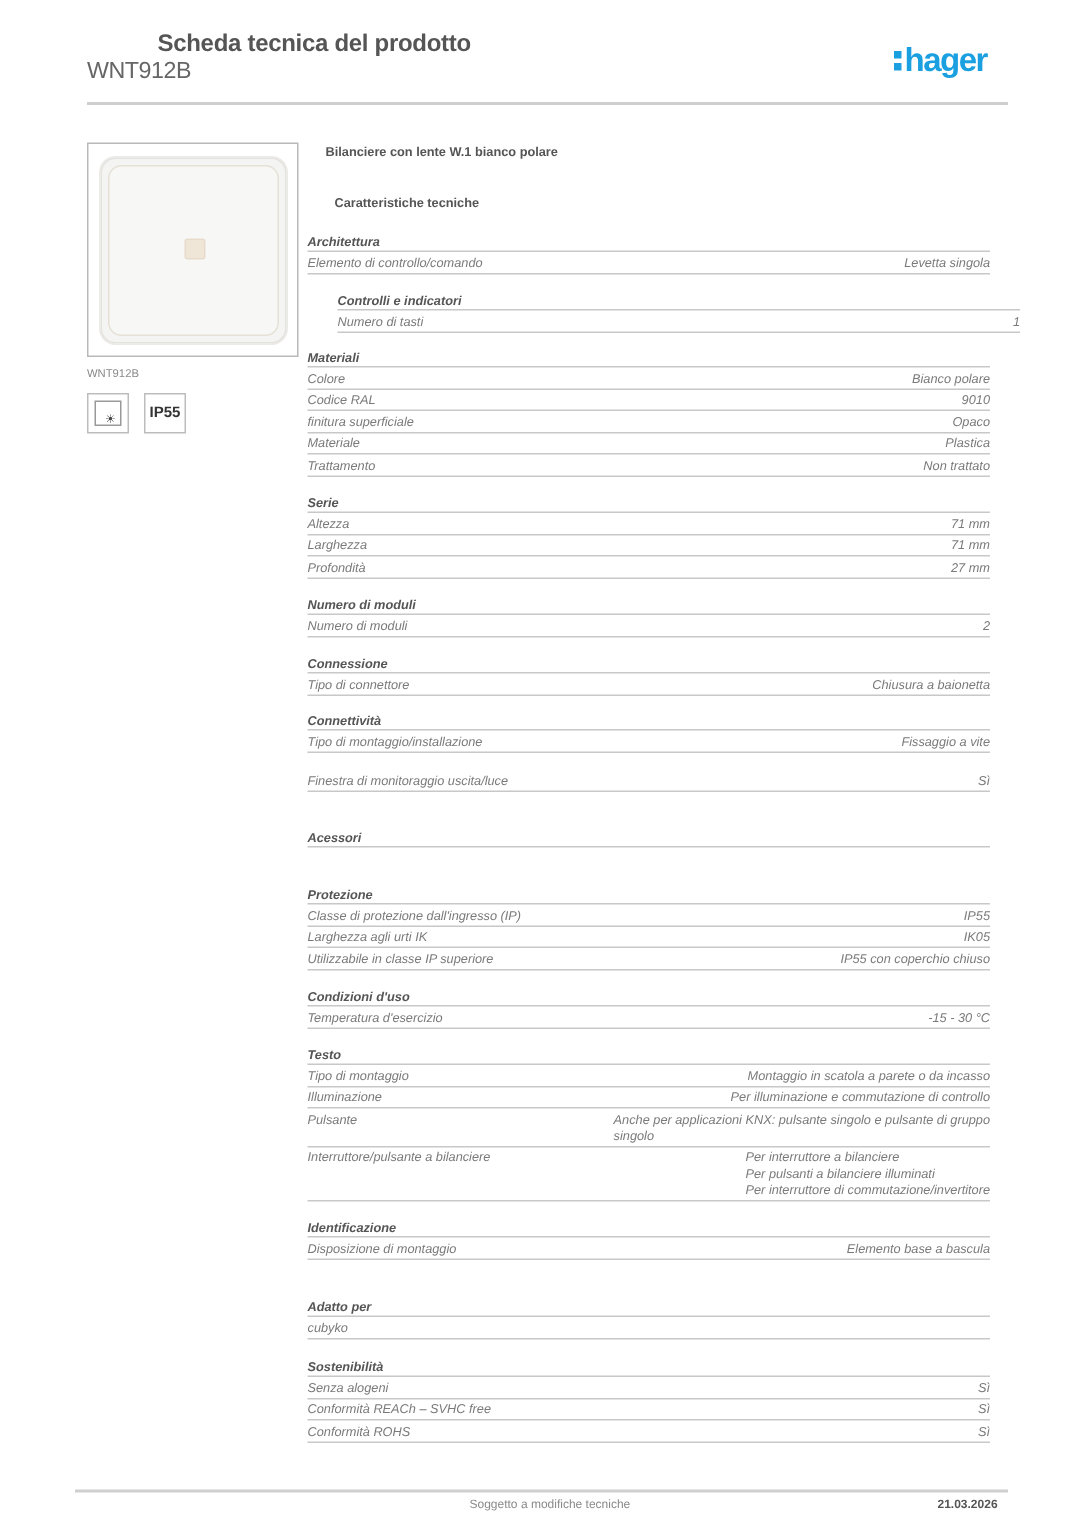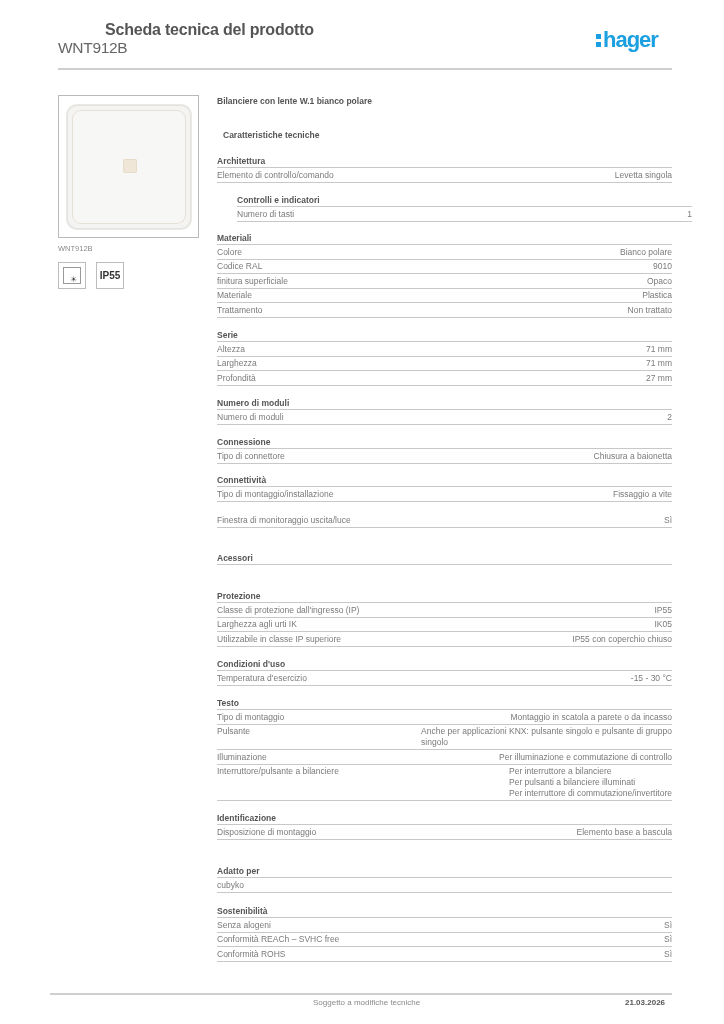--- a/index.html
+++ b/index.html
@@ -20,21 +20,21 @@
   .switch-lens { position:absolute; left:50px; top:48px; width:14px; height:14px; border-radius:2px; background:#efe6d8; box-shadow: inset 0 0 0 1px #e7dccb; }
   .img-caption { position:absolute; left:58px; top:244px; font-size:7.5px; color:#8a8a8a; }
   .badge { position:absolute; top:262px; width:28px; height:27px; border:1px solid #bdbdbd; box-sizing:border-box; background:#fff; }
   .badge-light { left:58px; }
   .badge-light .inner { position:absolute; left:4px; top:4px; width:18px; height:17px; border:1px solid #999; box-sizing:border-box; }
   .badge-light .sun { position:absolute; left:6px; top:8px; font-size:8px; color:#444; line-height:8px; }
   .badge-ip { left:96px; font-size:10px; font-weight:bold; color:#333; text-align:center; line-height:25px; }
   .prod-title { position:absolute; left:217px; top:96px; font-size:8.5px; font-weight:bold; color:#555; }
   .char-title { position:absolute; left:223px; top:130px; font-size:8.5px; font-weight:bold; color:#555; }
 
-  .section { position:absolute; left:217px; width:455px; }
+  .section { position:absolute; left:205px; width:455px;font-style:italic; }
   .sec-head { font-size:8.5px; font-weight:bold; color:#555; height:12px; line-height:12px; border-bottom:1.5px solid #c8c8c8; }
   .row { display:flex; justify-content:space-between; font-size:8.5px; color:#7a7a7a; border-bottom:1.5px solid #c8c8c8; padding-top:1.5px; padding-bottom:1px; line-height:11px; }
   .row .k { flex:0 0 auto; }
   .row .v { text-align:left; white-space:pre-line; }
 
   .hr-bottom { position:absolute; left:50px; top:993px; width:622px; height:1.5px; background:#cfcfcf; }
   .foot-l { position:absolute; left:58px; top:1044px; font-size:8px; font-weight:bold; color:#555;margin-left:24px; }
   .foot-c { position:absolute; left:313px; top:998px; font-size:8px; color:#8a8a8a; }
   .foot-r { position:absolute; left:625px; top:998px; font-size:8px; font-weight:bold; color:#555; }
 </style>
@@ -171,27 +171,27 @@
         <span class="v">-15 - 30 °C</span>
       </div>
     </div>
     <div class="section" style="top: 697px;">
       <div class="sec-head">Testo</div>
       <div class="row">
         <span class="k">Tipo di montaggio</span>
         <span class="v">Montaggio in scatola a parete o da incasso</span>
       </div>
       <div class="row">
+        <span class="k">Illuminazione</span>
+        <span class="v">Per illuminazione e commutazione di controllo</span>
+      </div>
+      <div class="row">
         <span class="k">Pulsante</span>
         <span class="v">Anche per applicazioni KNX: pulsante singolo e pulsante di gruppo
 singolo</span>
-      </div>
-      <div class="row">
-        <span class="k">Illuminazione</span>
-        <span class="v">Per illuminazione e commutazione di controllo</span>
       </div>
       <div class="row">
         <span class="k">Interruttore/pulsante a bilanciere</span>
         <span class="v">Per interruttore a bilanciere
 Per pulsanti a bilanciere illuminati
 Per interruttore di commutazione/invertitore</span>
       </div>
     </div>
     <div class="section" style="top: 812px;">
       <div class="sec-head">Identificazione</div>

